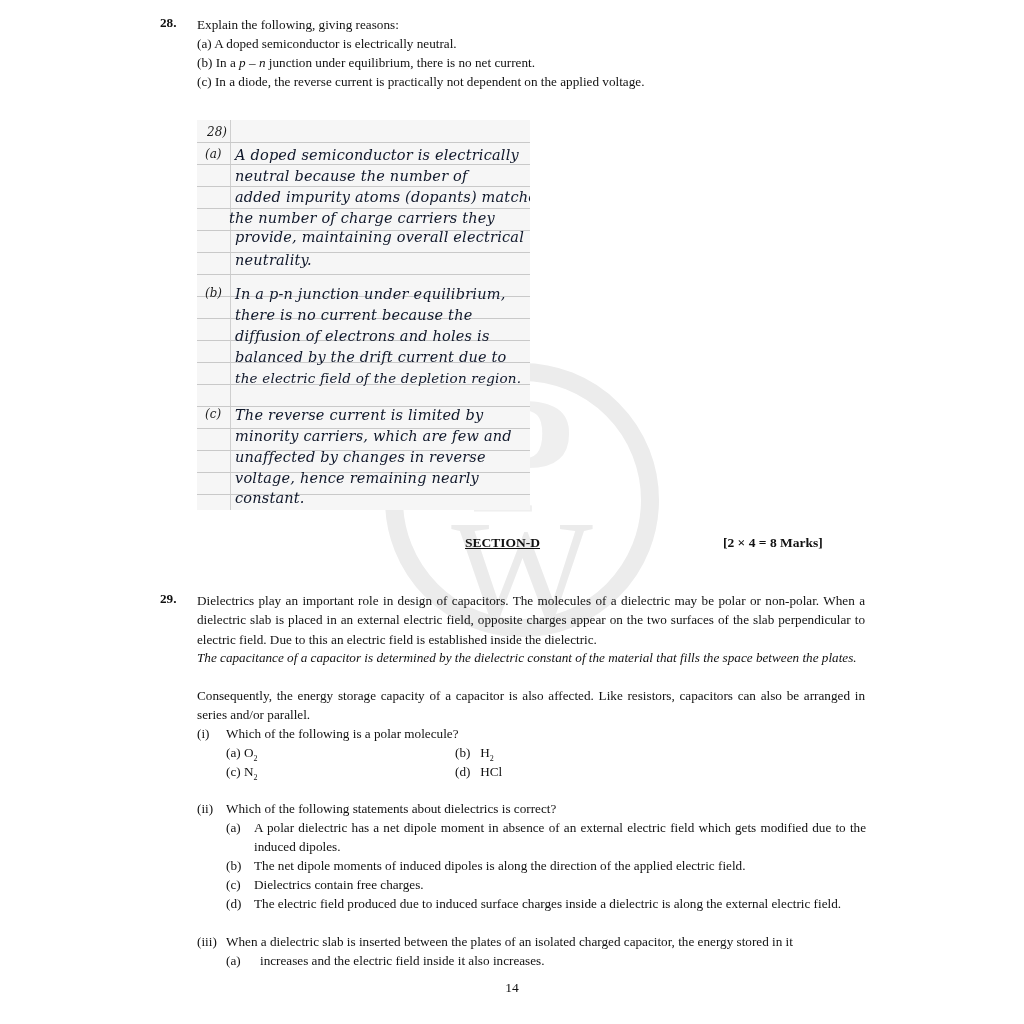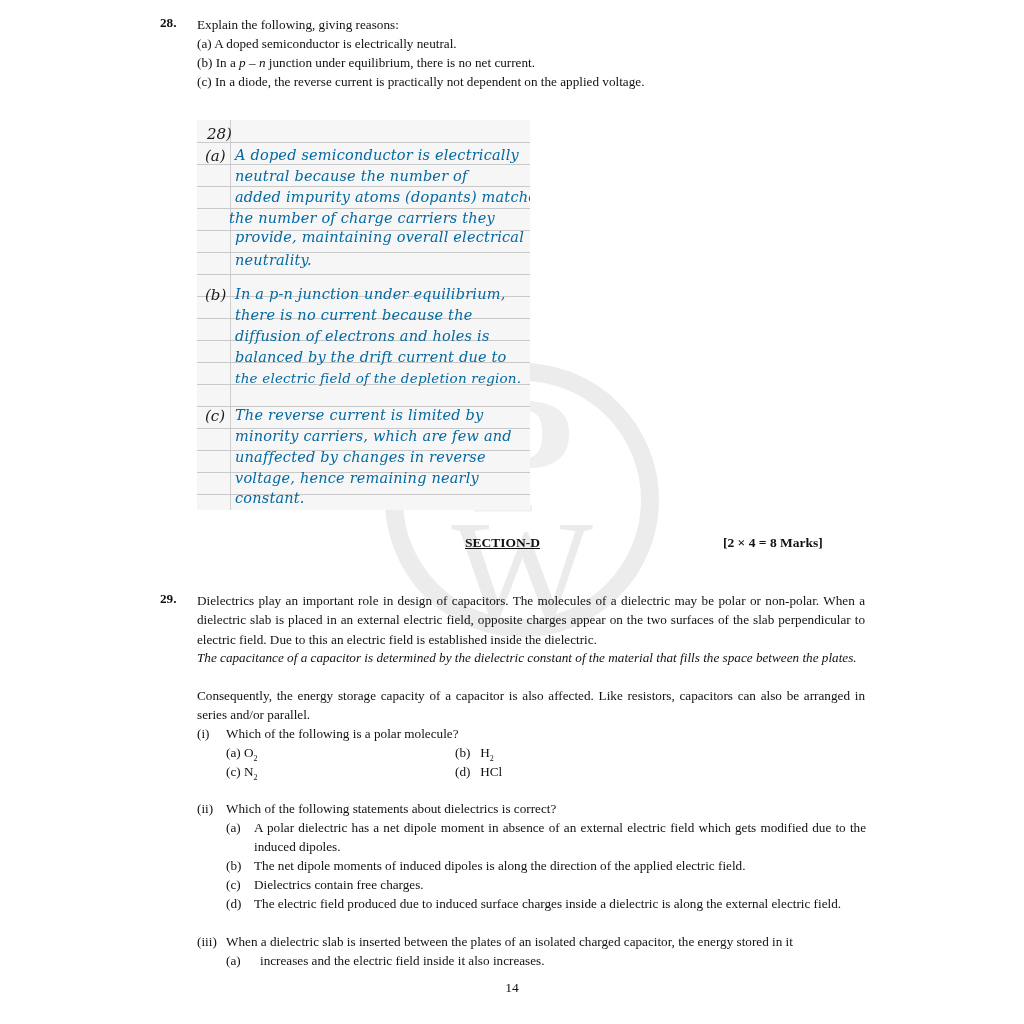--- a/index.html
+++ b/index.html
@@ -11,22 +11,22 @@
 
   
   .wm { position:absolute; left:384px; top:362px; width:276px; height:276px; pointer-events:none; }
 
   
   .notebook { position:absolute; left:197px; top:120px; width:333px; height:390px;
               background:#f6f6f6; overflow:hidden; }
   .notebook .rule { position:absolute; left:0; right:0; height:1px; background:#c9c9c9; }
   .notebook .margin { position:absolute; top:0; bottom:0; left:33px; width:1px; background:#cfcfcf; }
   .hw { position:absolute; font-family:"DejaVu Serif", serif; font-style:italic;
-        font-size:14.5px; color:#0369a1; white-space:nowrap; letter-spacing:0.2px; }
-  .hw-label { position:absolute; font-family:"DejaVu Serif", serif; font-style:italic; font-size:15px; color:#1a1a1a; }
+        font-size:14.5px; color:#0f172a; white-space:nowrap; letter-spacing:0.2px; }
+  .hw-label { position:absolute; font-family:"DejaVu Serif", serif; font-style:italic; font-size:12px; color:#1a1a1a; }
 
   .section { position:absolute; left:465px; top:535px; font-weight:bold; font-size:13.5px; text-decoration:underline; }
   .marks { position:absolute; left:723px; top:535px; font-weight:bold; font-size:13.5px; }
 
   .para { position:absolute; left:197px; width:668px; font-size:13.2px; line-height:19.3px; text-align:justify; }
   .pageno { position:absolute; left:0; width:1024px; top:980px; text-align:center; font-size:13.5px; }
 </style>
 </head>
 <body>
 

